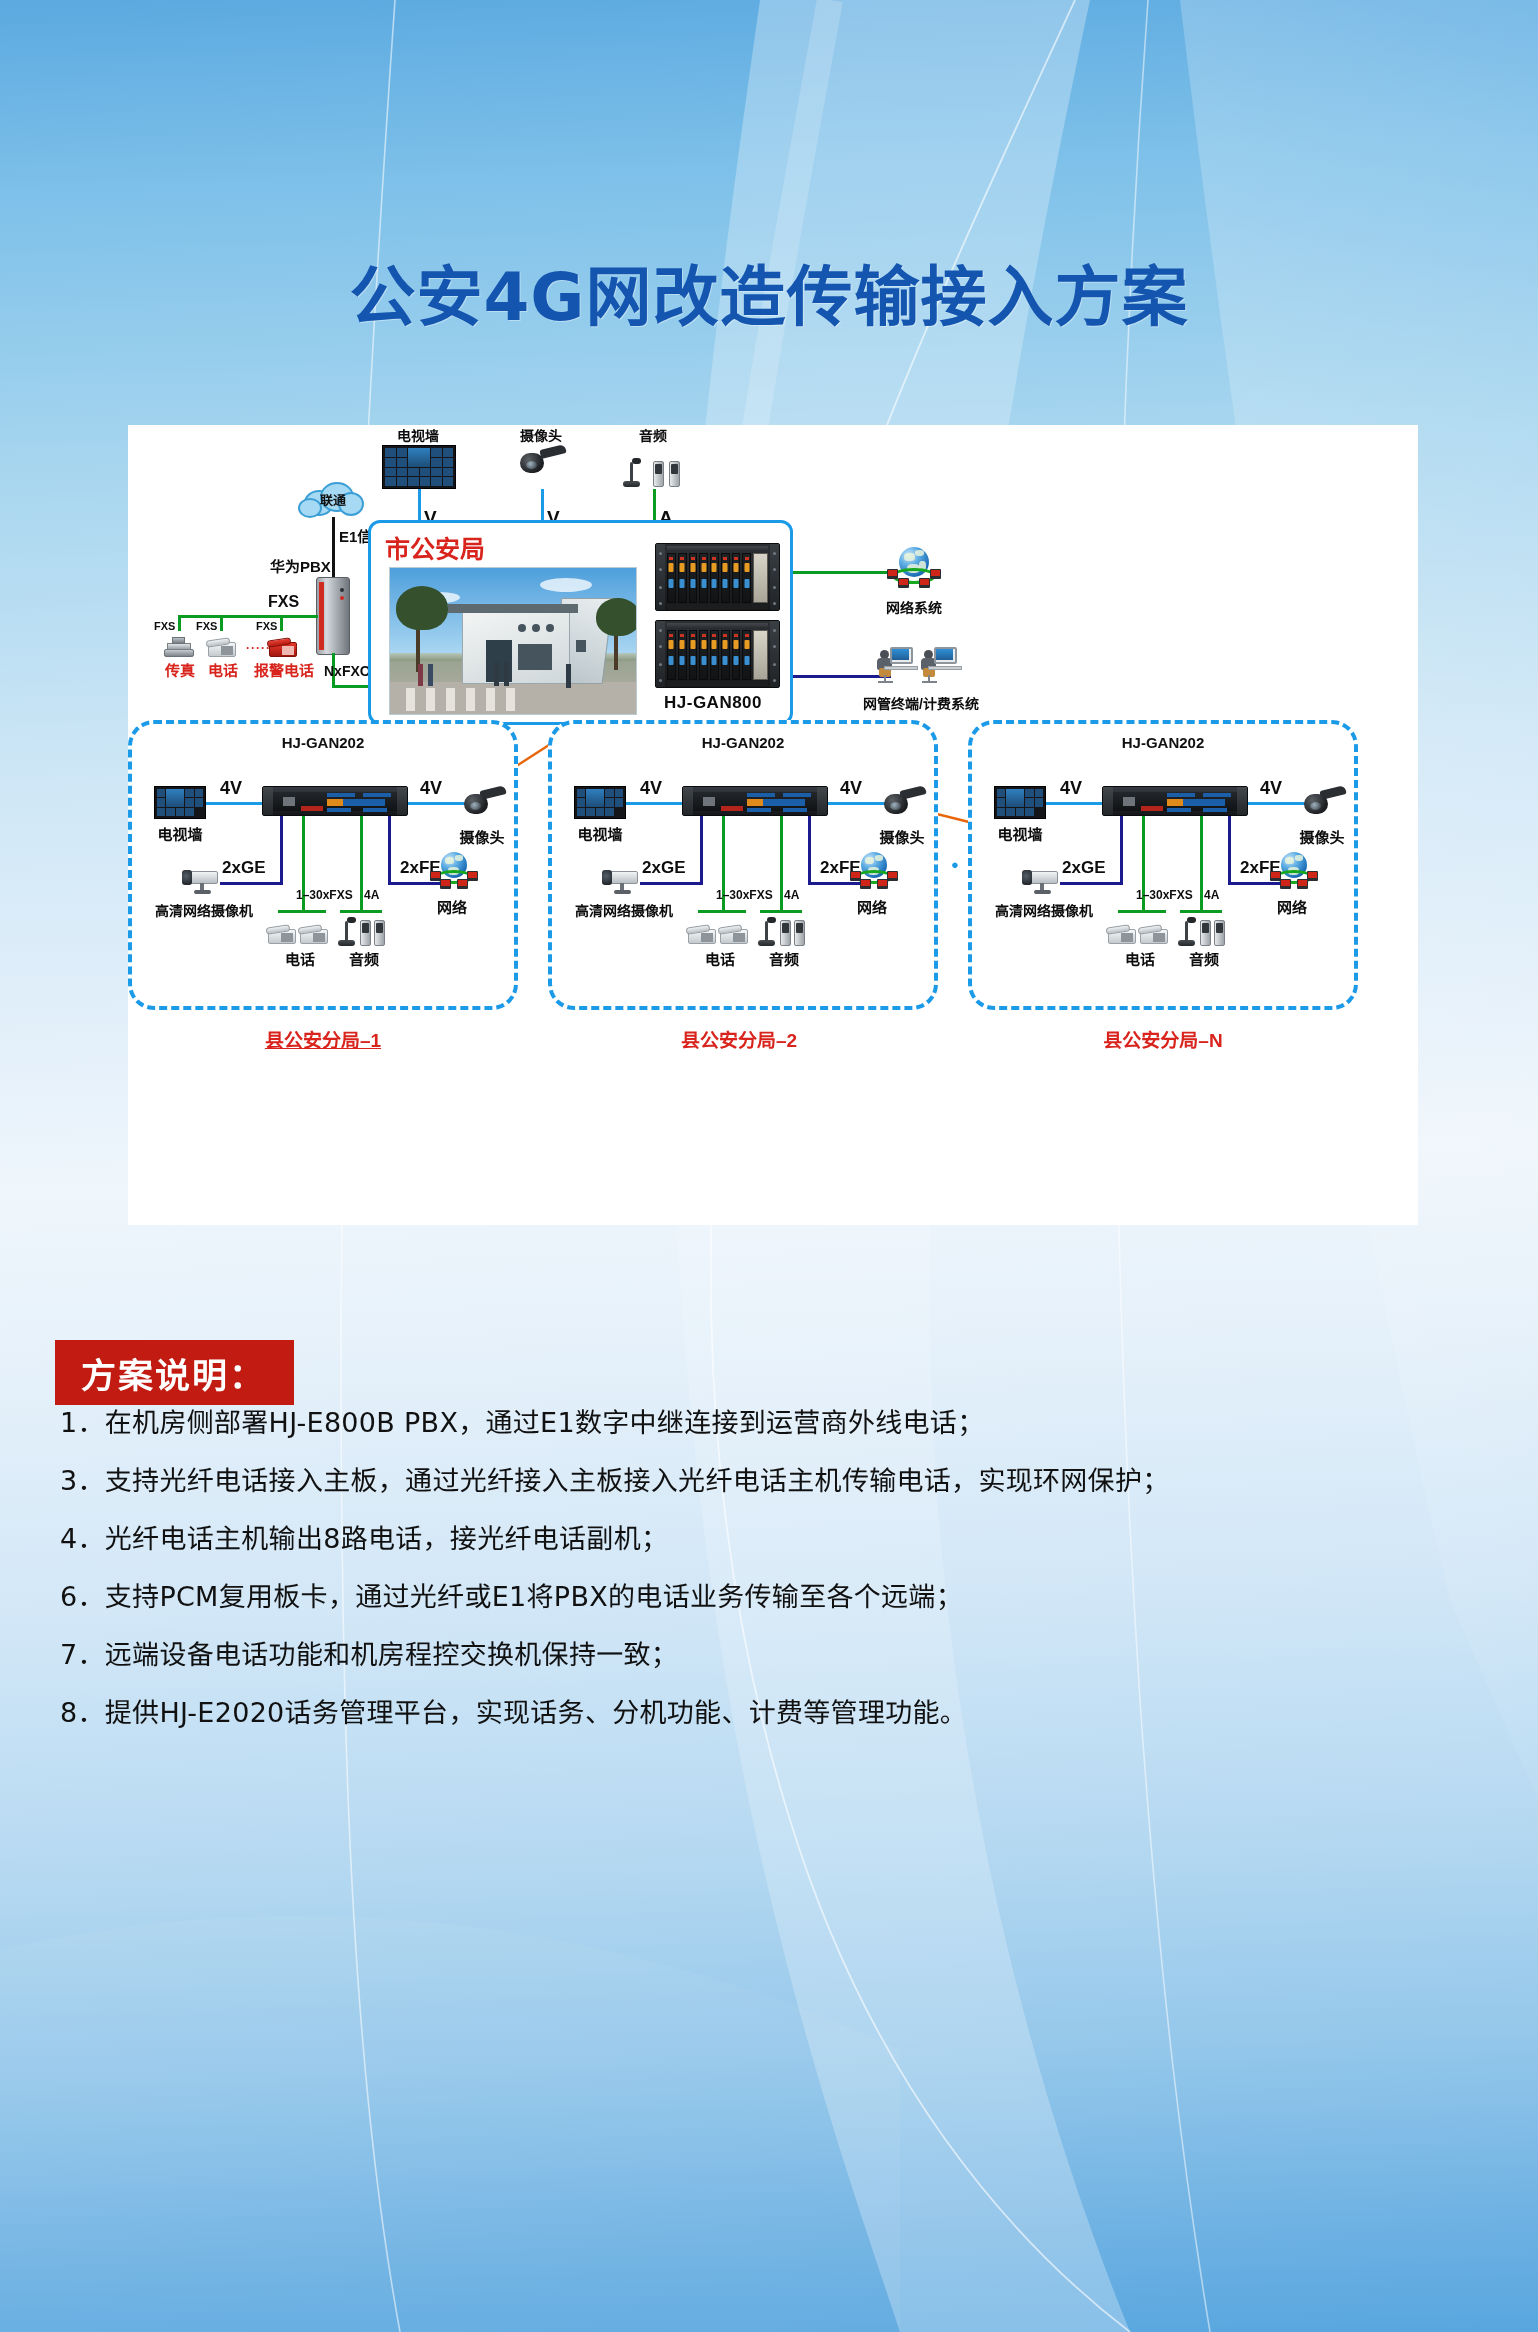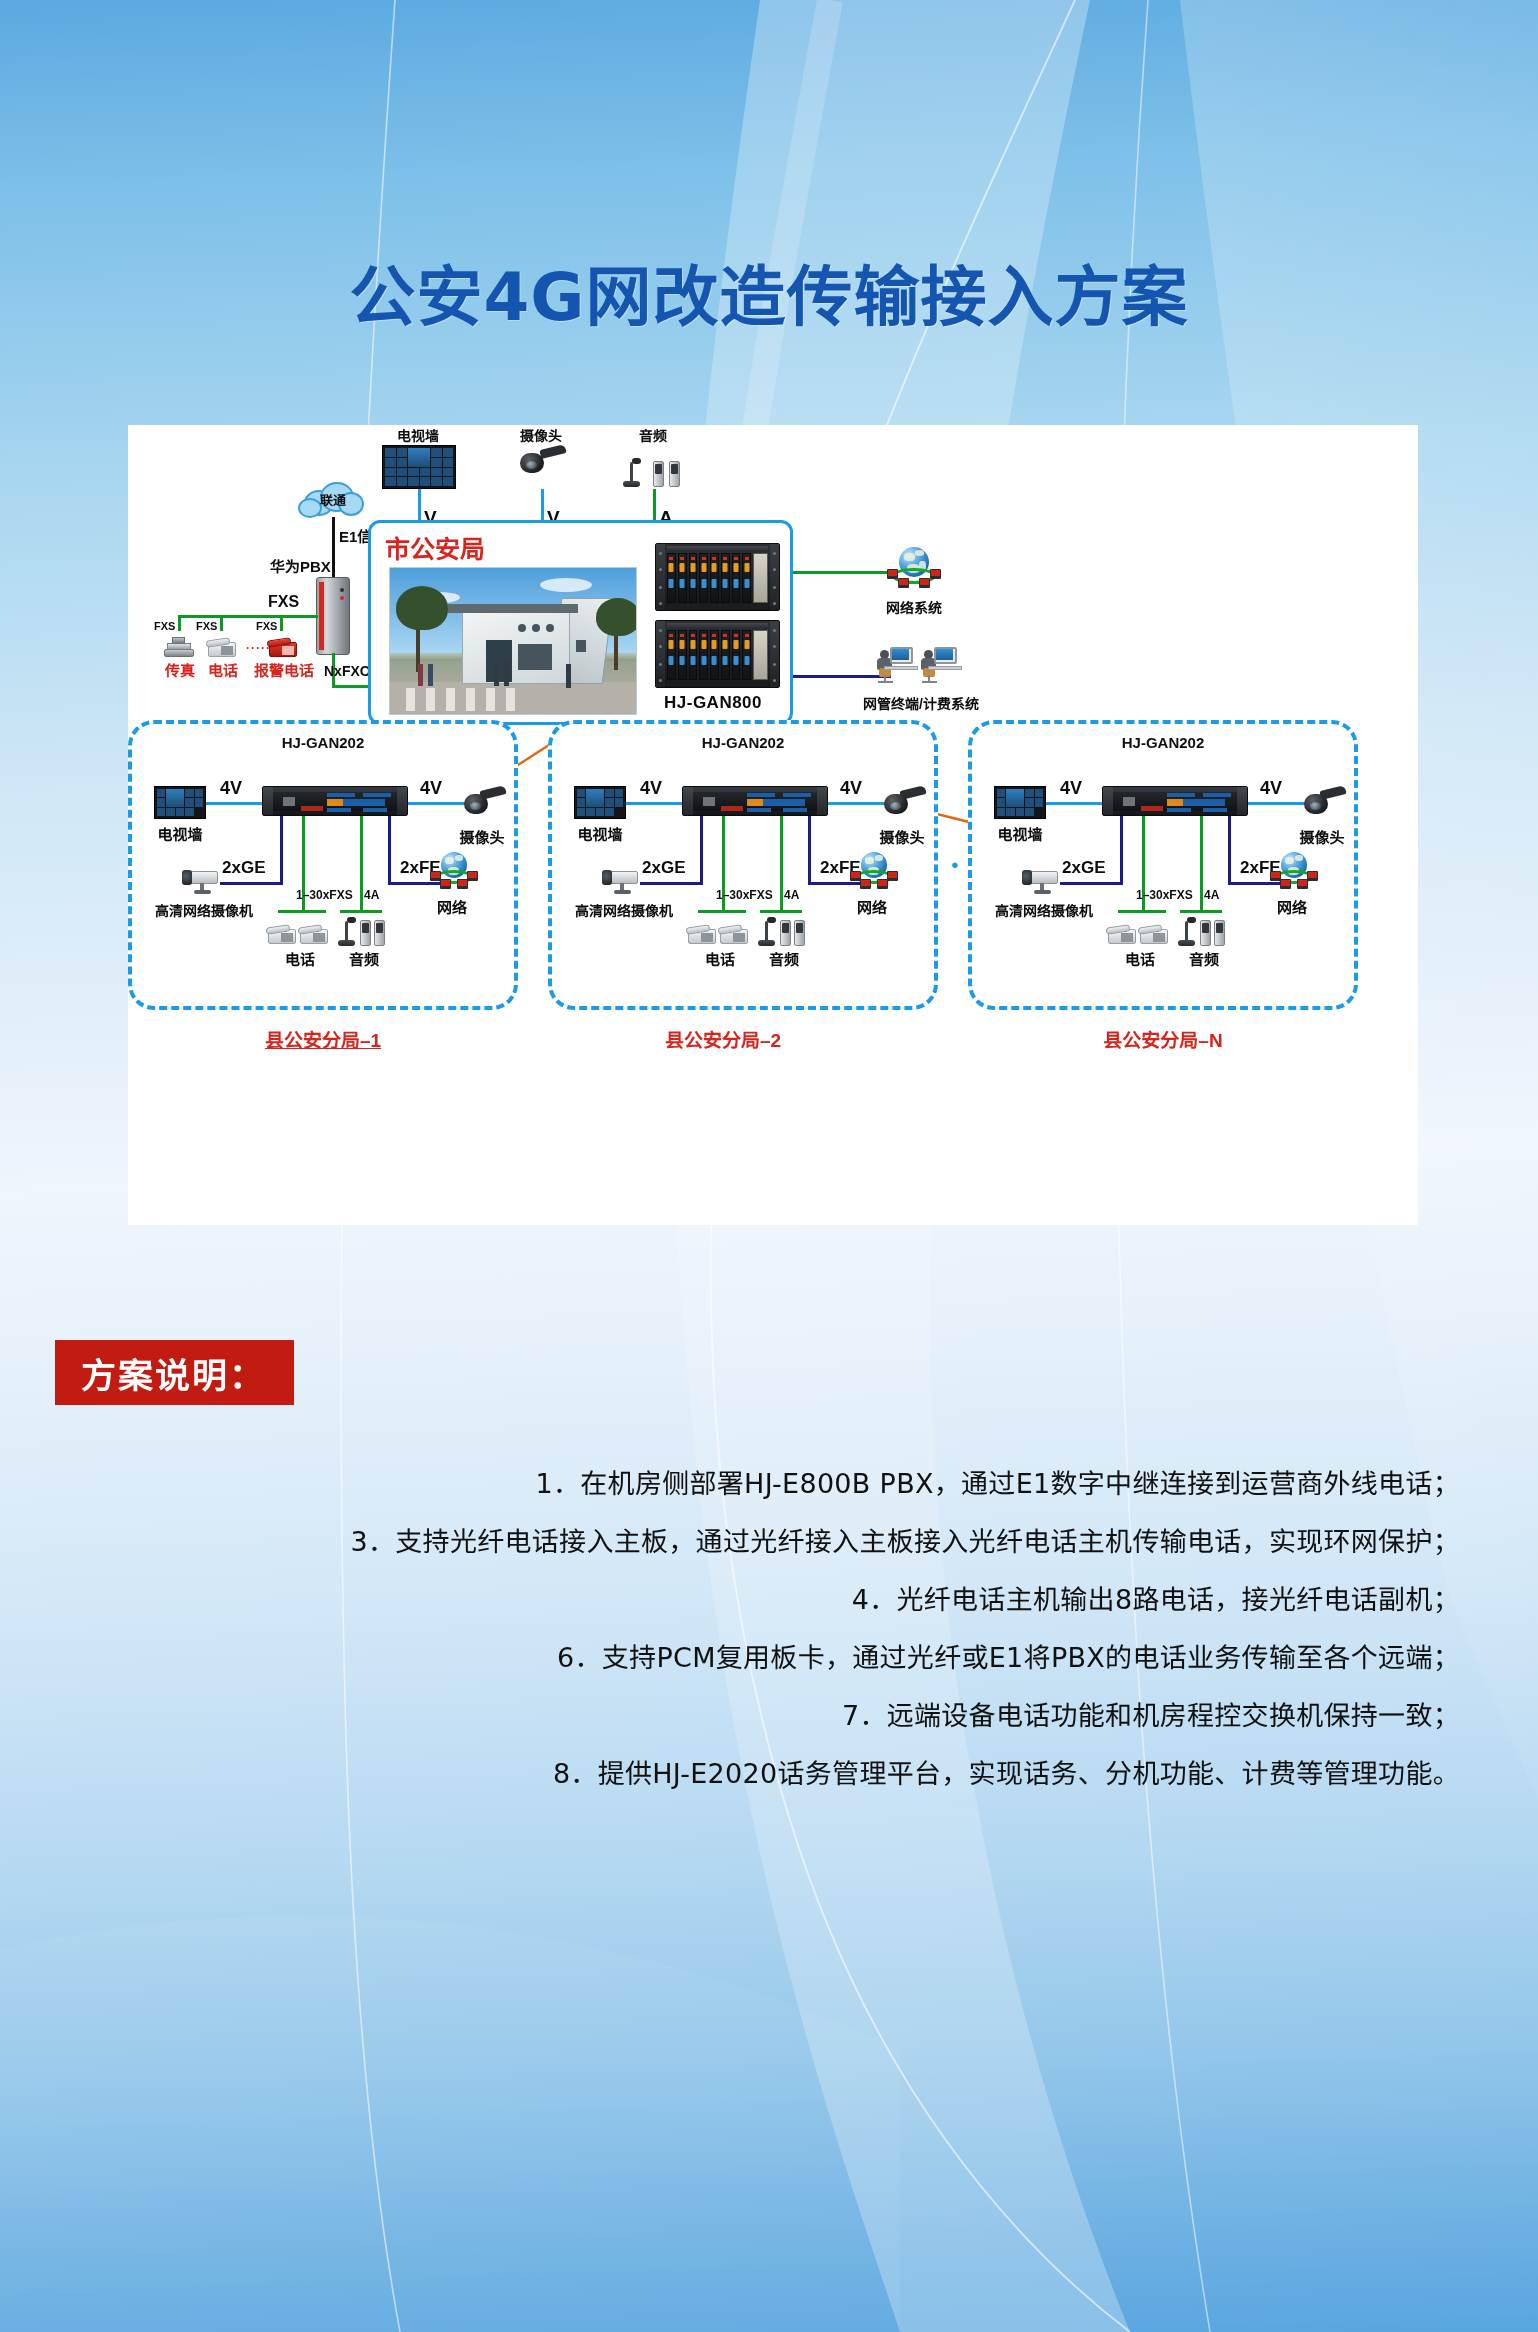--- a/index.html
+++ b/index.html
@@ -240,21 +240,21 @@
     font-size:19px;font-weight:bold;color:#d8241c;}
 
   
   .sec-head{
     position:absolute; left:55px; top:1340px; width:239px; height:65px;
     background:#c21b11; display:flex; align-items:center; padding-left:26px;
   }
   .sec-head span{font-size:35px;font-weight:bold;color:#fff;letter-spacing:2px;}
 
   
-  .notes{position:absolute; left:60px; top:1464px; width:1400px;text-align:right;}
+  .notes{position:absolute; left:60px; top:1403px; width:1400px;}
   .note{font-size:27px; color:#111; line-height:1.48; margin-bottom:18px;
     font-family:"DejaVu Sans","Liberation Sans",sans-serif; letter-spacing:.3px;}
 
   .dots-between{position:absolute;font-size:22px;font-weight:bold;color:#1b9ae8;
     letter-spacing:3px;}
 </style>
 </head>
 <body>
 
 <svg class="bg-decor" viewBox="0 0 1538 2332" preserveAspectRatio="none">
@@ -823,21 +823,21 @@
         </div>
       <div class="pc" style="left:12px;top:27px;">
           <i></i>
         </div>
       <div class="pc" style="right:12px;top:27px;">
           <i></i>
         </div>
     </div>
     <div class="lbl ctr" style="left:320px;top:172px;font-size:15px;">网络</div>
   </div>
-  <div class="branch-name" style="left:400px;">县公安分局–2</div>
+  <div class="branch-name" style="left:416px;">县公安分局–2</div>
 
   <div class="dots-between" style="left:823px;top:432px;font-size:13px;">● ● ● ● ●</div>
 
   <div class="branch" style="left:840px;">
     <div class="branch-title">HJ-GAN202</div>
 
     <div class="tvwall" style="left:22px;top:62px;width:52px;height:33px;grid-template-columns:repeat(5,1fr);grid-template-rows:repeat(3,1fr);">
       <i></i>
         <i class="big" style="grid-column:2/4;grid-row:1/3;"></i>
         <i></i>

